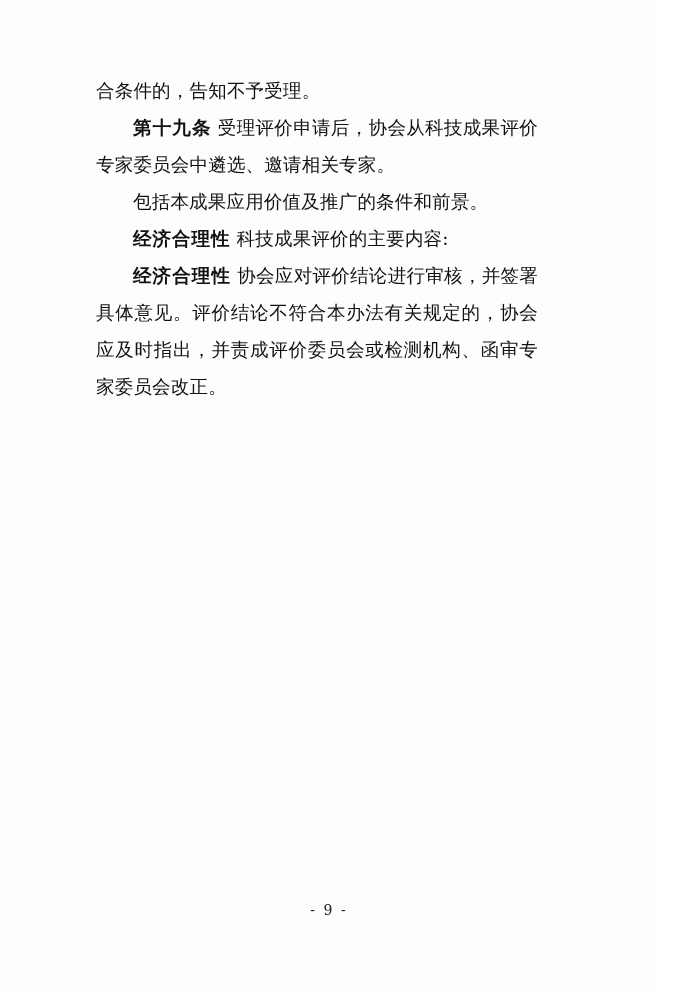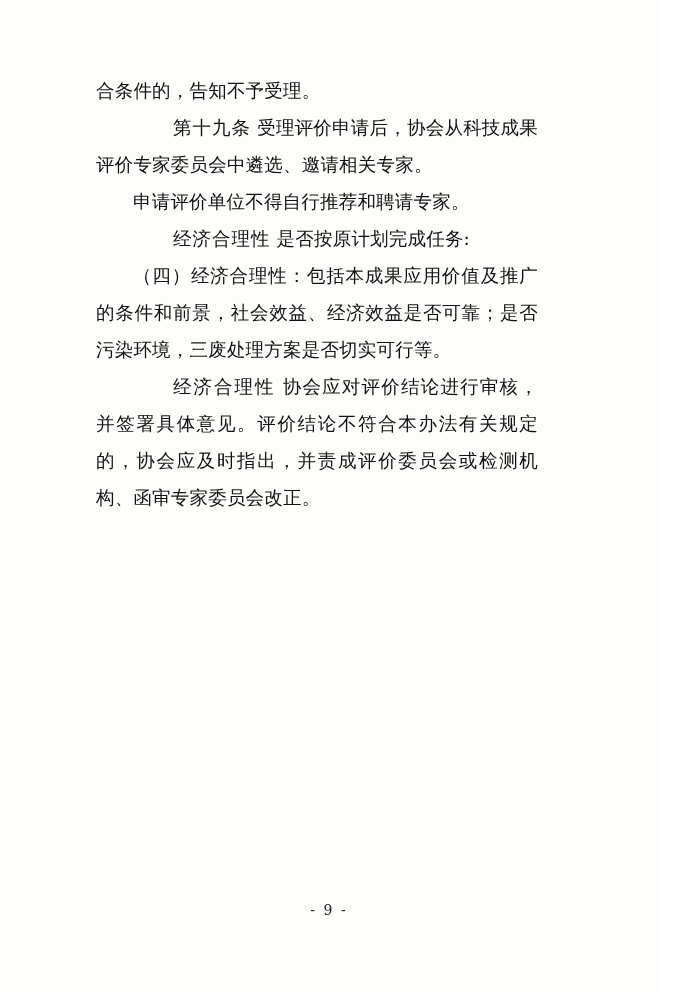--- a/index.html
+++ b/index.html
@@ -31,23 +31,22 @@
     color: #111111;
   }
   .para {
     margin: 0;
     text-indent: 0;
   }
   .para.indent {
     text-indent: 37px;
   }
   .art-label {
-    font-weight: normal;
+    font-weight: bold;
     letter-spacing: 1px;
-    margin-left: 40px;
   }
   .footer {
     position: absolute;
     left: 0;
     right: 0;
     bottom: 72px;
     text-align: center;
     font-size: 14px;
     color: #222222;
     font-family: "DejaVu Serif", "Liberation Serif", serif;
@@ -56,21 +55,20 @@
     letter-spacing: 2px;
   }
 </style>
 </head>
 <body>
 
 <div class="page">
   <div class="body-text" id="content">
       <div class="para"><span>合条件的，告知不予受理。</span></div>
       <div class="para indent"><span class="art-label">第十九条</span><span> </span><span>受理评价申请后，协会从科技成果评价专家委员会中遴选、邀请相关专家。</span></div>
-      <div class="para indent"><span>申请评价单位不得自行推荐和聘请专家。</span></div>
-      <div class="para indent"><span class="art-label">经济合理性</span><span> </span><span>是否按原计划完成任务:</span></div>
-      <div class="para indent"><span>（四）经济合理性：包括本成果应用价值及推广的条件和前景，社会效益、经济效益是否可靠；是否污染环境，三废处理方案是否切实可行等。</span></div>
+      <div class="para indent"><span>包括本成果应用价值及推广的条件和前景。</span></div>
+      <div class="para indent"><span class="art-label">经济合理性</span><span> </span><span>科技成果评价的主要内容:</span></div>
       <div class="para indent"><span class="art-label">经济合理性</span><span> </span><span>协会应对评价结论进行审核，并签署具体意见。评价结论不符合本办法有关规定的，协会应及时指出，并责成评价委员会或检测机构、函审专家委员会改正。</span></div>
     </div>
   <div class="footer">
     <span class="pg-num">- 9 -</span>
   </div>
 </div>
 
 </body></html>

